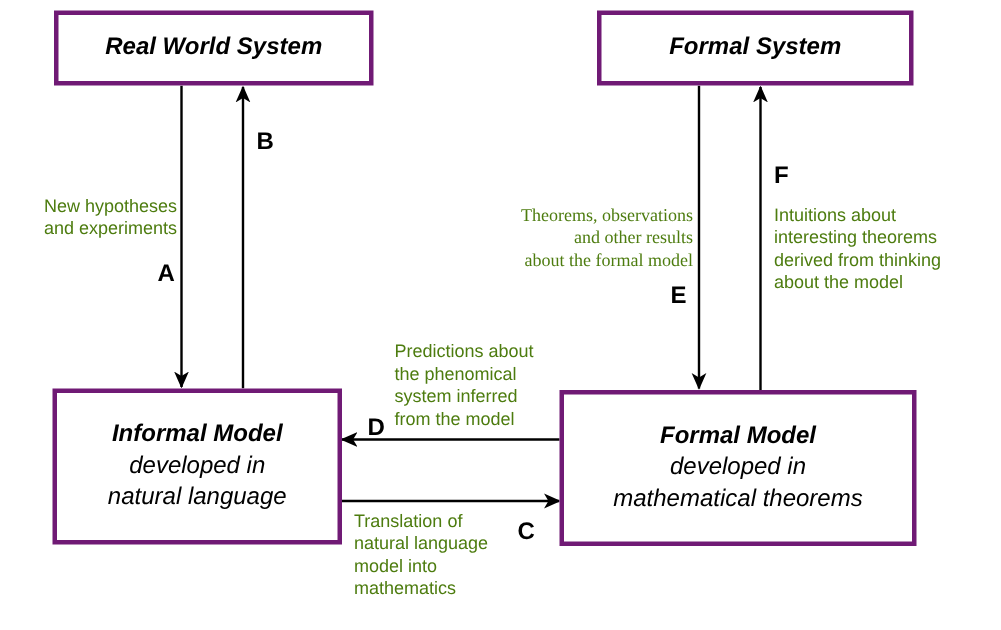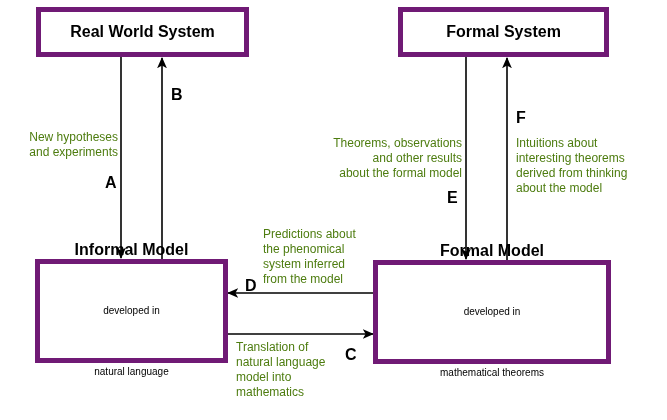--- a/index.html
+++ b/index.html
@@ -18,40 +18,40 @@
   #svg-layer {
     position: absolute;
     left: 0;
     top: 0;
     width: 667px;
     height: 420px;
   }
   .node-box {
     position: absolute;
     box-sizing: border-box;
-    border: 5px solid #701a75;
+    border: 3px solid #701a75;
     background: #ffffff;
     display: flex;
     flex-direction: column;
     align-items: center;
     justify-content: center;
     text-align: center;
     color: #000000;
+    font-style: italic;
   }
   .node-title {
     font-weight: bold;
     font-size: 16px;
     line-height: 20px;
     letter-spacing: 0px;
   }
   .node-sub {
     font-weight: normal;
-    font-size: 10px;
+    font-size: 16px;
     line-height: 21px;
-    margin-top: 40px;
   }
   .edge-label {
     position: absolute;
     font-size: 12px;
     line-height: 15px;
     color: #4d7c0f;
     white-space: pre-line;
   }
   .edge-label.right-align { text-align: right; }
   .edge-label.left-align  { text-align: left; }
@@ -134,21 +134,21 @@
 model into
 mathematics</div>
   <div class="edge-letter" style="left:345px; top:347px;">C</div>
 
   <div class="edge-label left-align" style="left:263px; top:227px; width:120px;">Predictions about
 the phenomical
 system inferred
 from the model</div>
   <div class="edge-letter" style="left:245px; top:278px;">D</div>
 
-  <div class="edge-label right-align" style="left:302px; top:136px; width:160px;">Theorems, observations
+  <div class="edge-label right-align" style="left:302px; top:136px; width:160px;font-family:Liberation Serif, serif;">Theorems, observations
 and other results
 about the formal model</div>
   <div class="edge-letter" style="left:447px; top:190px;">E</div>
 
   <div class="edge-label left-align" style="left:516px; top:136px; width:148px;">Intuitions about
 interesting theorems
 derived from thinking
 about the model</div>
   <div class="edge-letter" style="left:516px; top:110px;">F</div>
 

